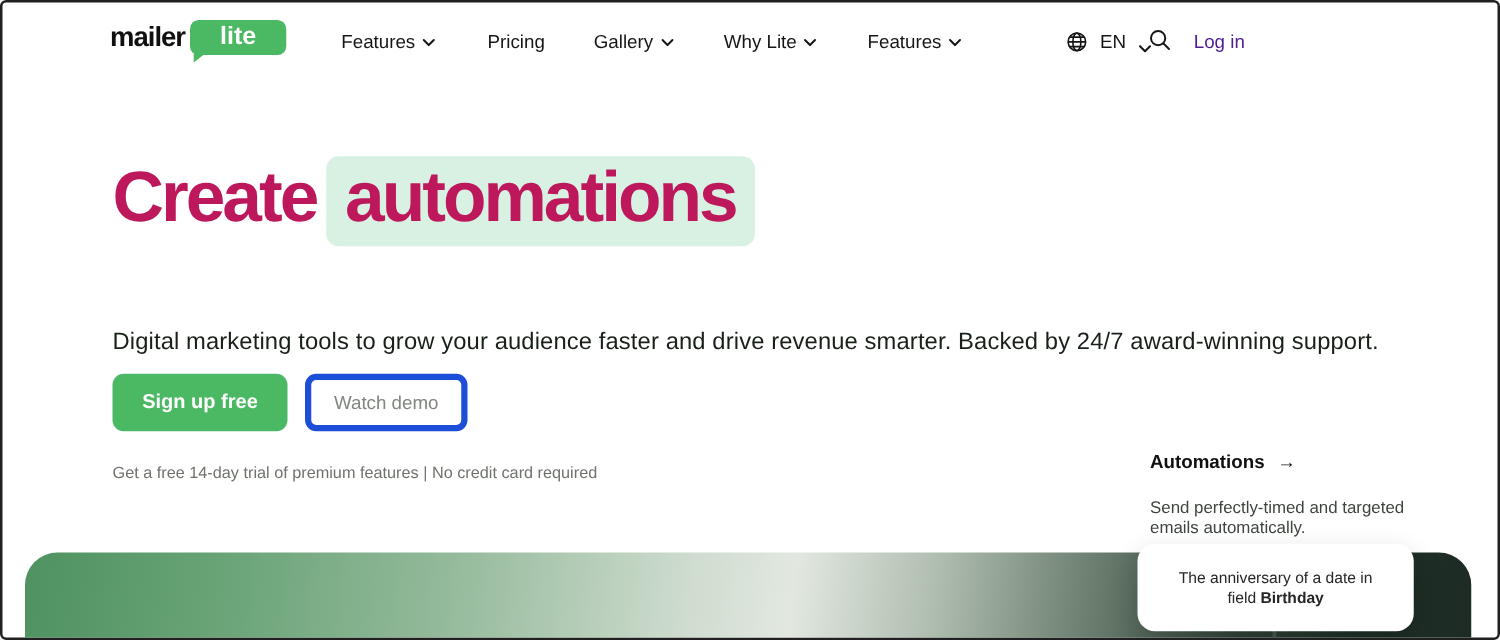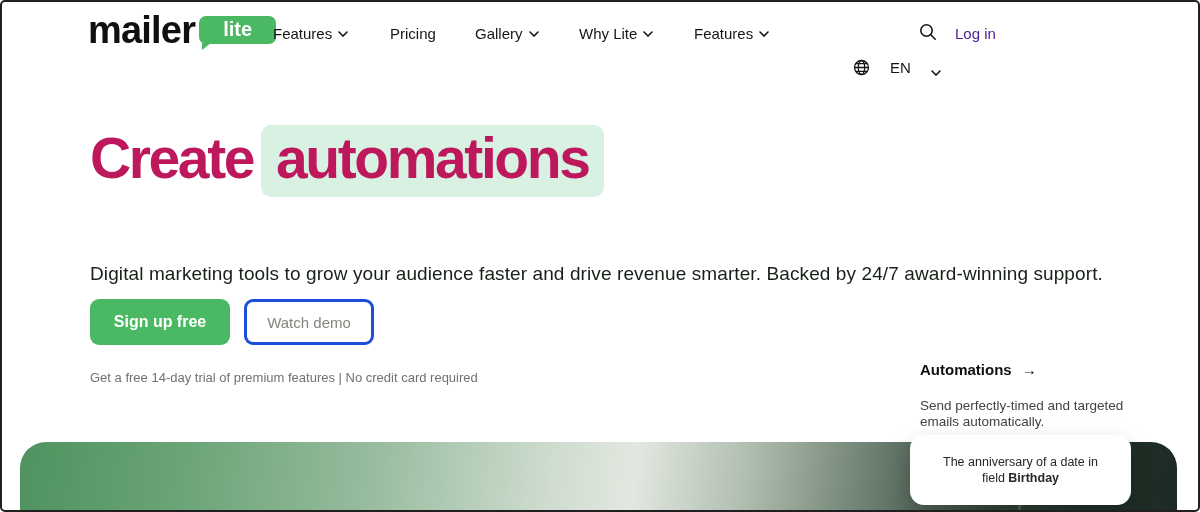--- a/index.html
+++ b/index.html
@@ -3,36 +3,36 @@
 <meta charset="utf-8">
 <style>
   html,body{margin:0;padding:0;background:#fff;}
   .page{
     position:relative;width:1200px;height:512px;box-sizing:border-box;
     background:#fff;border:2px solid #202020;border-radius:5px;overflow:hidden;
     font-family:"Liberation Sans", sans-serif;color:#141414;
   }
   
   .logo{position:absolute;left:86px;top:13px;display:flex;align-items:flex-start;cursor:pointer;}
-  .logo-word{font-size:38px;font-weight:700;letter-spacing:-0.8px;color:#101010;line-height:30px;}
+  .logo-word{font-size:22px;font-weight:700;letter-spacing:-0.8px;color:#101010;line-height:30px;}
   .logo-bubble{
     position:relative;margin-left:4px;margin-top:1px;background:var(--green);
     color:#fff;font-size:20px;font-weight:700;line-height:20px;
     padding:3px 24px 5px;border-radius:7px;
   }
   .logo-bubble::after{
     content:"";position:absolute;left:3px;bottom:-6px;width:0;height:0;
     border-top:7px solid var(--green);border-right:9px solid transparent;
   }
   .nav-item{
     position:absolute;top:23px;display:flex;align-items:center;gap:6px;
     font-size:15px;line-height:17px;color:#161616;cursor:pointer;white-space:nowrap;
   }
   .chev{display:inline-block;}
-  .lang{display:flex;align-items:flex-end;gap:20px;margin-top:34px;}
+  .lang{display:flex;align-items:flex-end;gap:10px;}
   .icon-btn{position:absolute;top:21px;cursor:pointer;}
   .btn-signup{
     position:absolute;left:1014px;top:12px;width:94px;height:40px;
     background:var(--green);color:#fff;font-size:15px;font-weight:600;
     border:none;border-radius:9px;cursor:pointer;font-family:inherit;
   }
   .login{position:absolute;left:953px;top:23px;font-size:15px;color:#4c1d95;cursor:pointer;}
   
   .hero-title{
     position:absolute;left:88px;top:84px;width:760px;
@@ -43,21 +43,21 @@
   }
   .hero-sub{position:absolute;left:88px;top:242px;font-size:19px;letter-spacing:0.1px;color:#182018;}
   .btn-primary{
     position:absolute;left:88px;top:297px;width:140px;height:46px;
     background:var(--green);color:#fff;font-size:16px;font-weight:600;
     border:none;border-radius:9px;cursor:pointer;font-family:inherit;
   }
   .btn-secondary{
     position:absolute;left:242px;top:297px;width:130px;height:46px;
     background:#fff;color:#81867e;font-size:15px;font-weight:500;
-    border:3px solid #1d4ed8;border-radius:9px;cursor:pointer;font-family:inherit;
+    border:5px solid #1d4ed8;border-radius:9px;cursor:pointer;font-family:inherit;
   }
   .fine-print{position:absolute;left:88px;top:355px;font-size:13px;color:#6e736b;}
   
   .callout-title{
     position:absolute;left:918px;top:359px;font-size:15px;font-weight:700;color:#101010;
     cursor:pointer;white-space:nowrap;
   }
   .callout-desc{
     position:absolute;left:918px;top:382px;width:206px;
     font-size:13.5px;line-height:16.5px;color:#3e443e;

